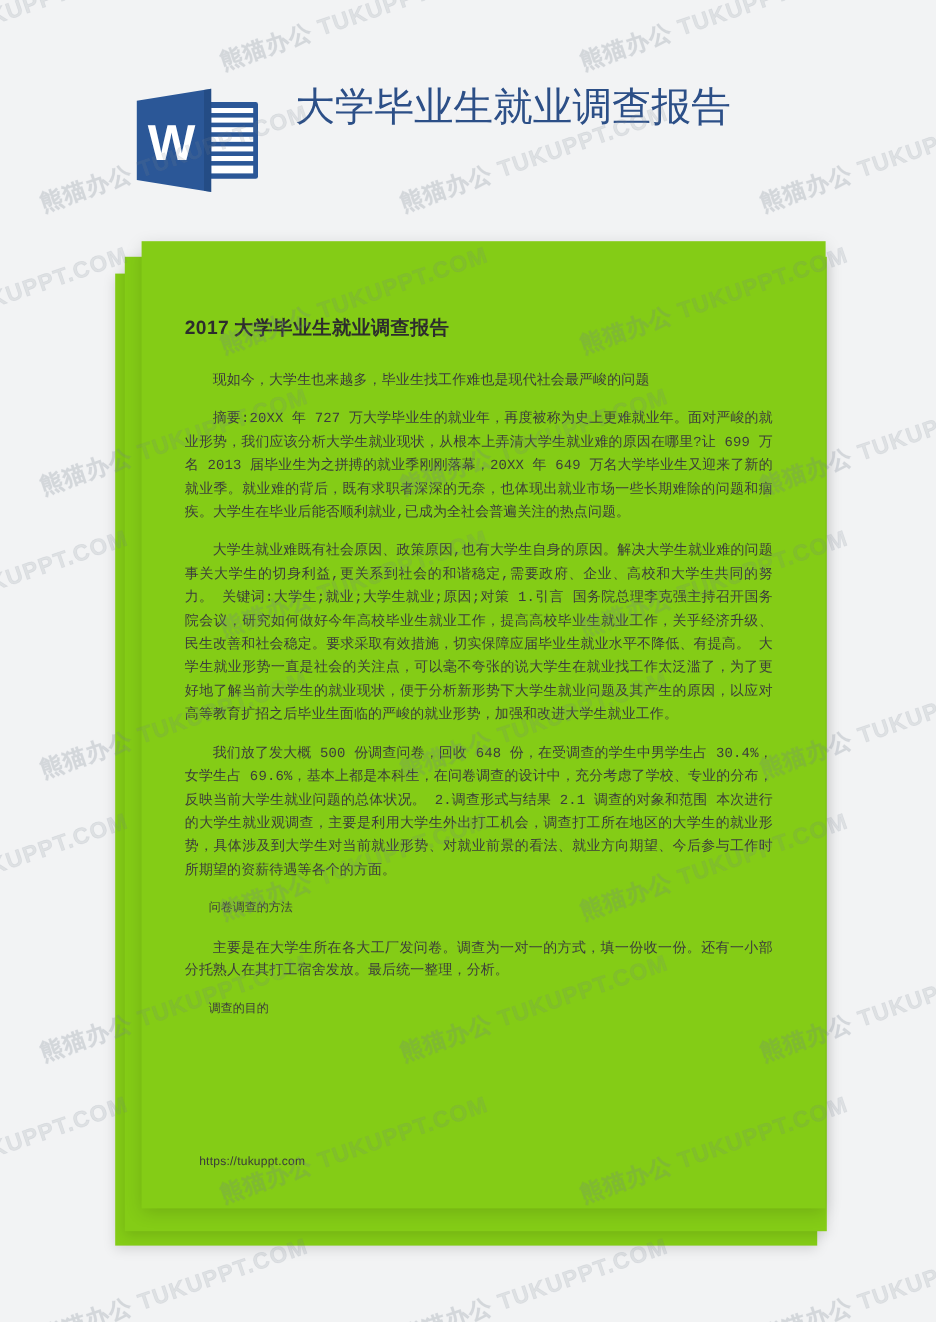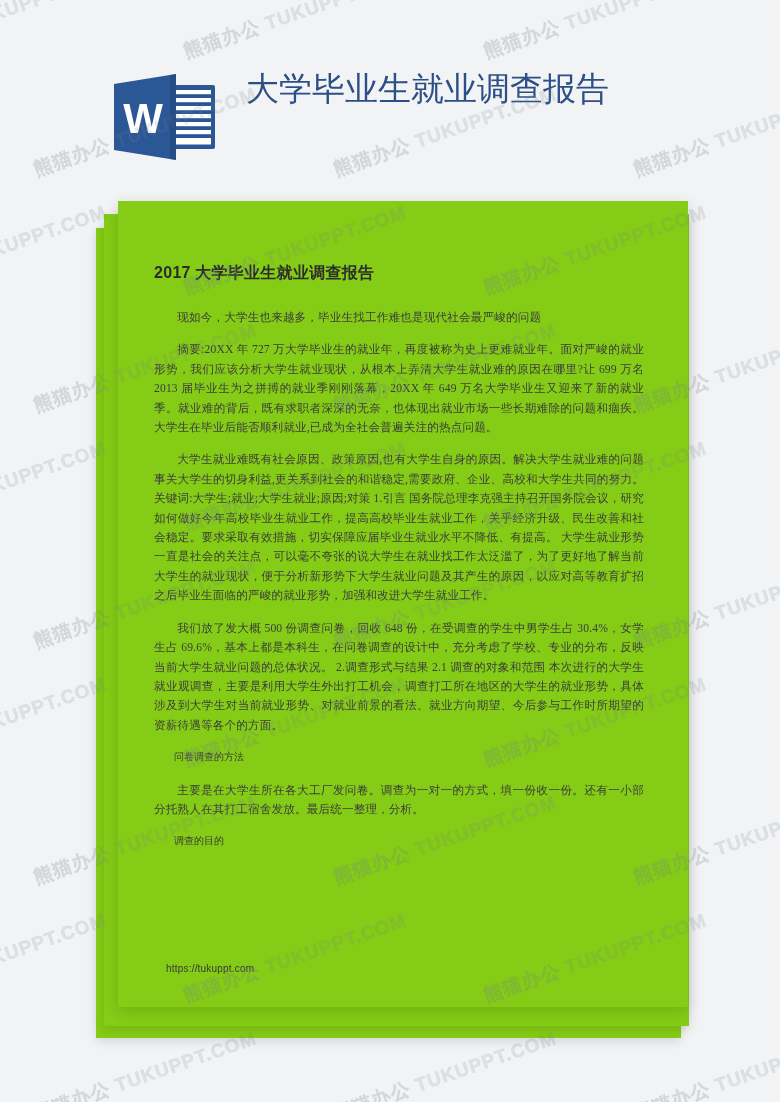--- a/index.html
+++ b/index.html
@@ -115,21 +115,21 @@
     font-weight: 700;
     color: #2d2d2d;
     margin: 0 0 24px 0;
     letter-spacing: 0.3px;
   }
   .doc-heading .yr {
     font-family: "Liberation Sans", sans-serif;
     font-weight: 700;
   }
   .para {
-    font-family: Liberation Serif, serif;
+    font-family: Liberation Mono, monospace;
     font-size: 11.6px;
     line-height: 19.4px;
     color: #3c3c3c;
     margin: 0 0 13px 0;
     text-align: justify;
     text-indent: 2em;
     letter-spacing: 0.15px;
   }
   .subhead {
     font-family: Liberation Mono, monospace;

